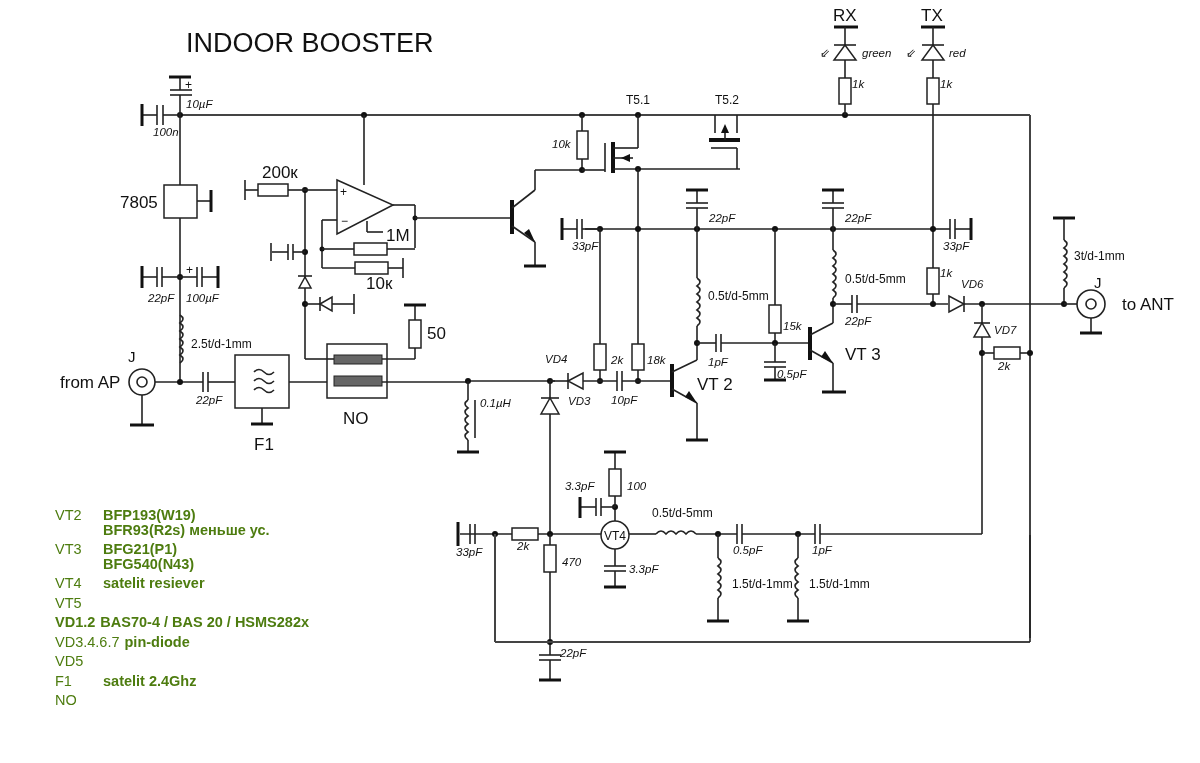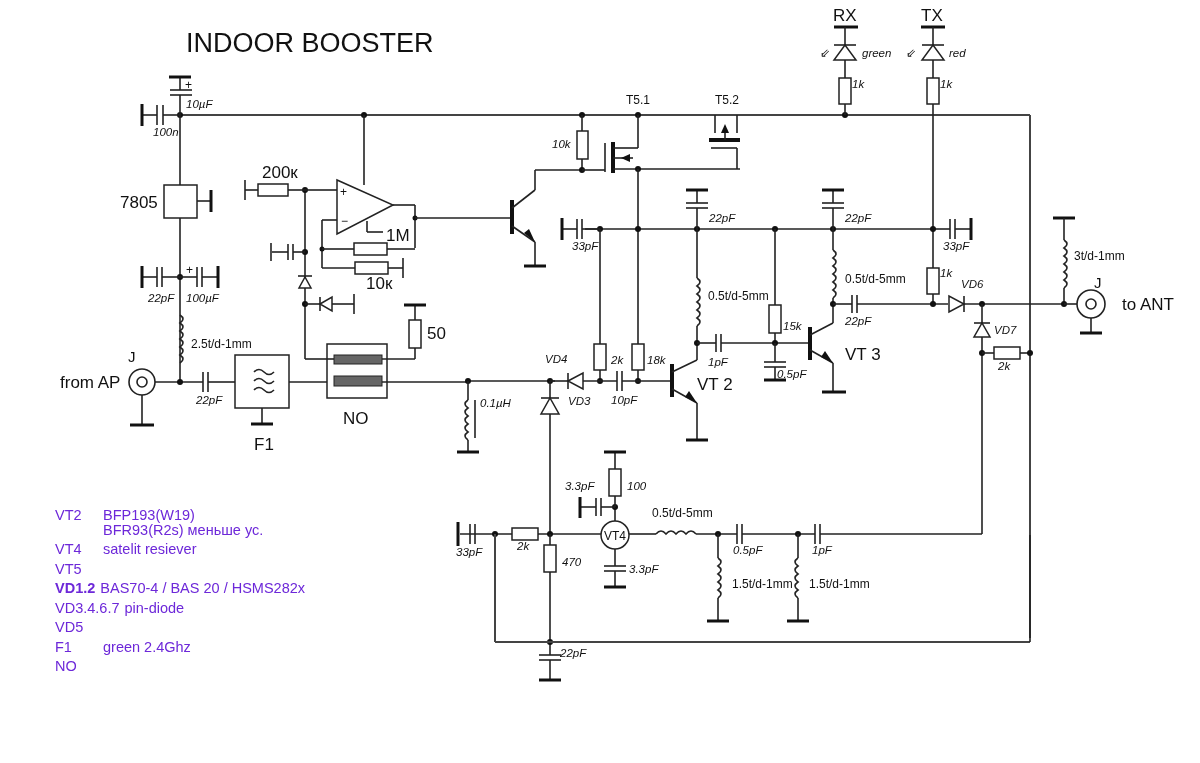--- a/index.html
+++ b/index.html
@@ -10,24 +10,24 @@
   .thick{stroke:#111;stroke-width:4;fill:none;}
   .gnd{stroke:#111;stroke-width:3;fill:none;}
   .res{stroke:#222;stroke-width:1.5;fill:#fff;}
   .dot{fill:#111;}
   .lbl{font-family:"Liberation Sans",sans-serif;fill:#111;}
   .it{font-style:italic;font-size:11.5px;}
   .sm{font-size:12px;}
   .md{font-size:15px;}
   .lg{font-size:17px;}
   .title{font-size:27px;}
-  .legend{position:absolute;left:55px;top:508px;font-size:14.5px;color:#6d28d9;line-height:1;}
+  .legend{position:absolute;left:55px;top:508px;font-size:14.5px;color:#4d7c0f;line-height:1;}
   .legend .row{display:flex;margin-bottom:5px;}
   .legend .k{width:48px;}
-  .legend .v div{margin-bottom:0;}
+  .legend .v div{margin-bottom:0;font-weight:bold;}
 </style>
 </head>
 <body>
 
 <svg width="1200" height="763" viewBox="0 0 1200 763">
 
   <text class="lbl title" x="186" y="52">INDOOR BOOSTER</text>
 
   <g>
     <line class="wg" x1="180" y1="115" x2="1030" y2="115"></line>
@@ -513,20 +513,27 @@
 
 <div class="legend" id="legend">
     <div class="row">
       <div class="k">VT2</div>
       <div class="v">
         <div>BFP193(W19)</div>
         <div>BFR93(R2s) меньше ус.</div>
       </div>
     </div>
     <div class="row">
+      <div class="k">VT3</div>
+      <div class="v">
+        <div>BFG21(P1)</div>
+        <div>BFG540(N43)</div>
+      </div>
+    </div>
+    <div class="row">
       <div class="k">VT4</div>
       <div class="v">
         <div>satelit resiever</div>
       </div>
     </div>
     <div class="row">
       <div class="k">VT5</div>
       <div class="v">
         <div></div>
       </div>
@@ -545,21 +552,21 @@
     </div>
     <div class="row">
       <div class="k">VD5</div>
       <div class="v">
         <div></div>
       </div>
     </div>
     <div class="row">
       <div class="k">F1</div>
       <div class="v">
-        <div>green 2.4Ghz</div>
+        <div>satelit 2.4Ghz</div>
       </div>
     </div>
     <div class="row">
       <div class="k">NO</div>
       <div class="v">
         <div></div>
       </div>
     </div>
   </div>
 

